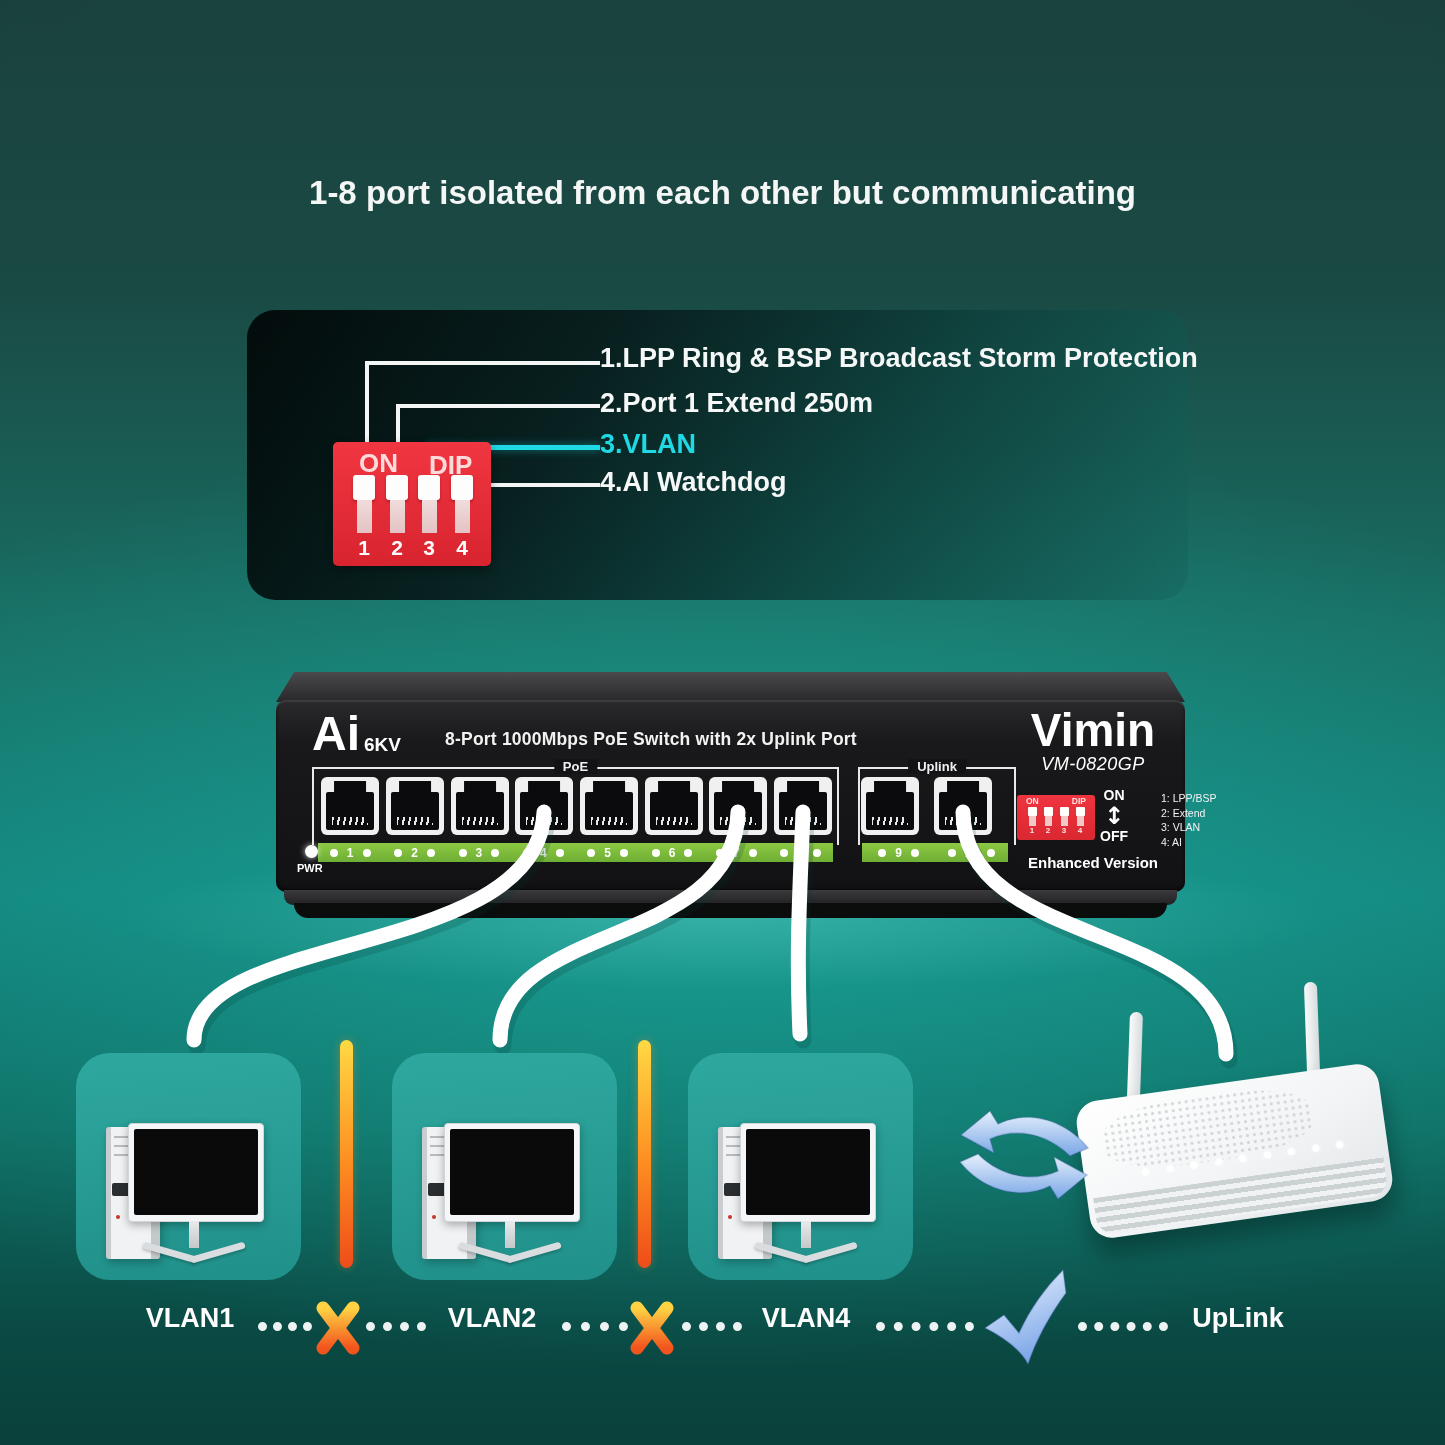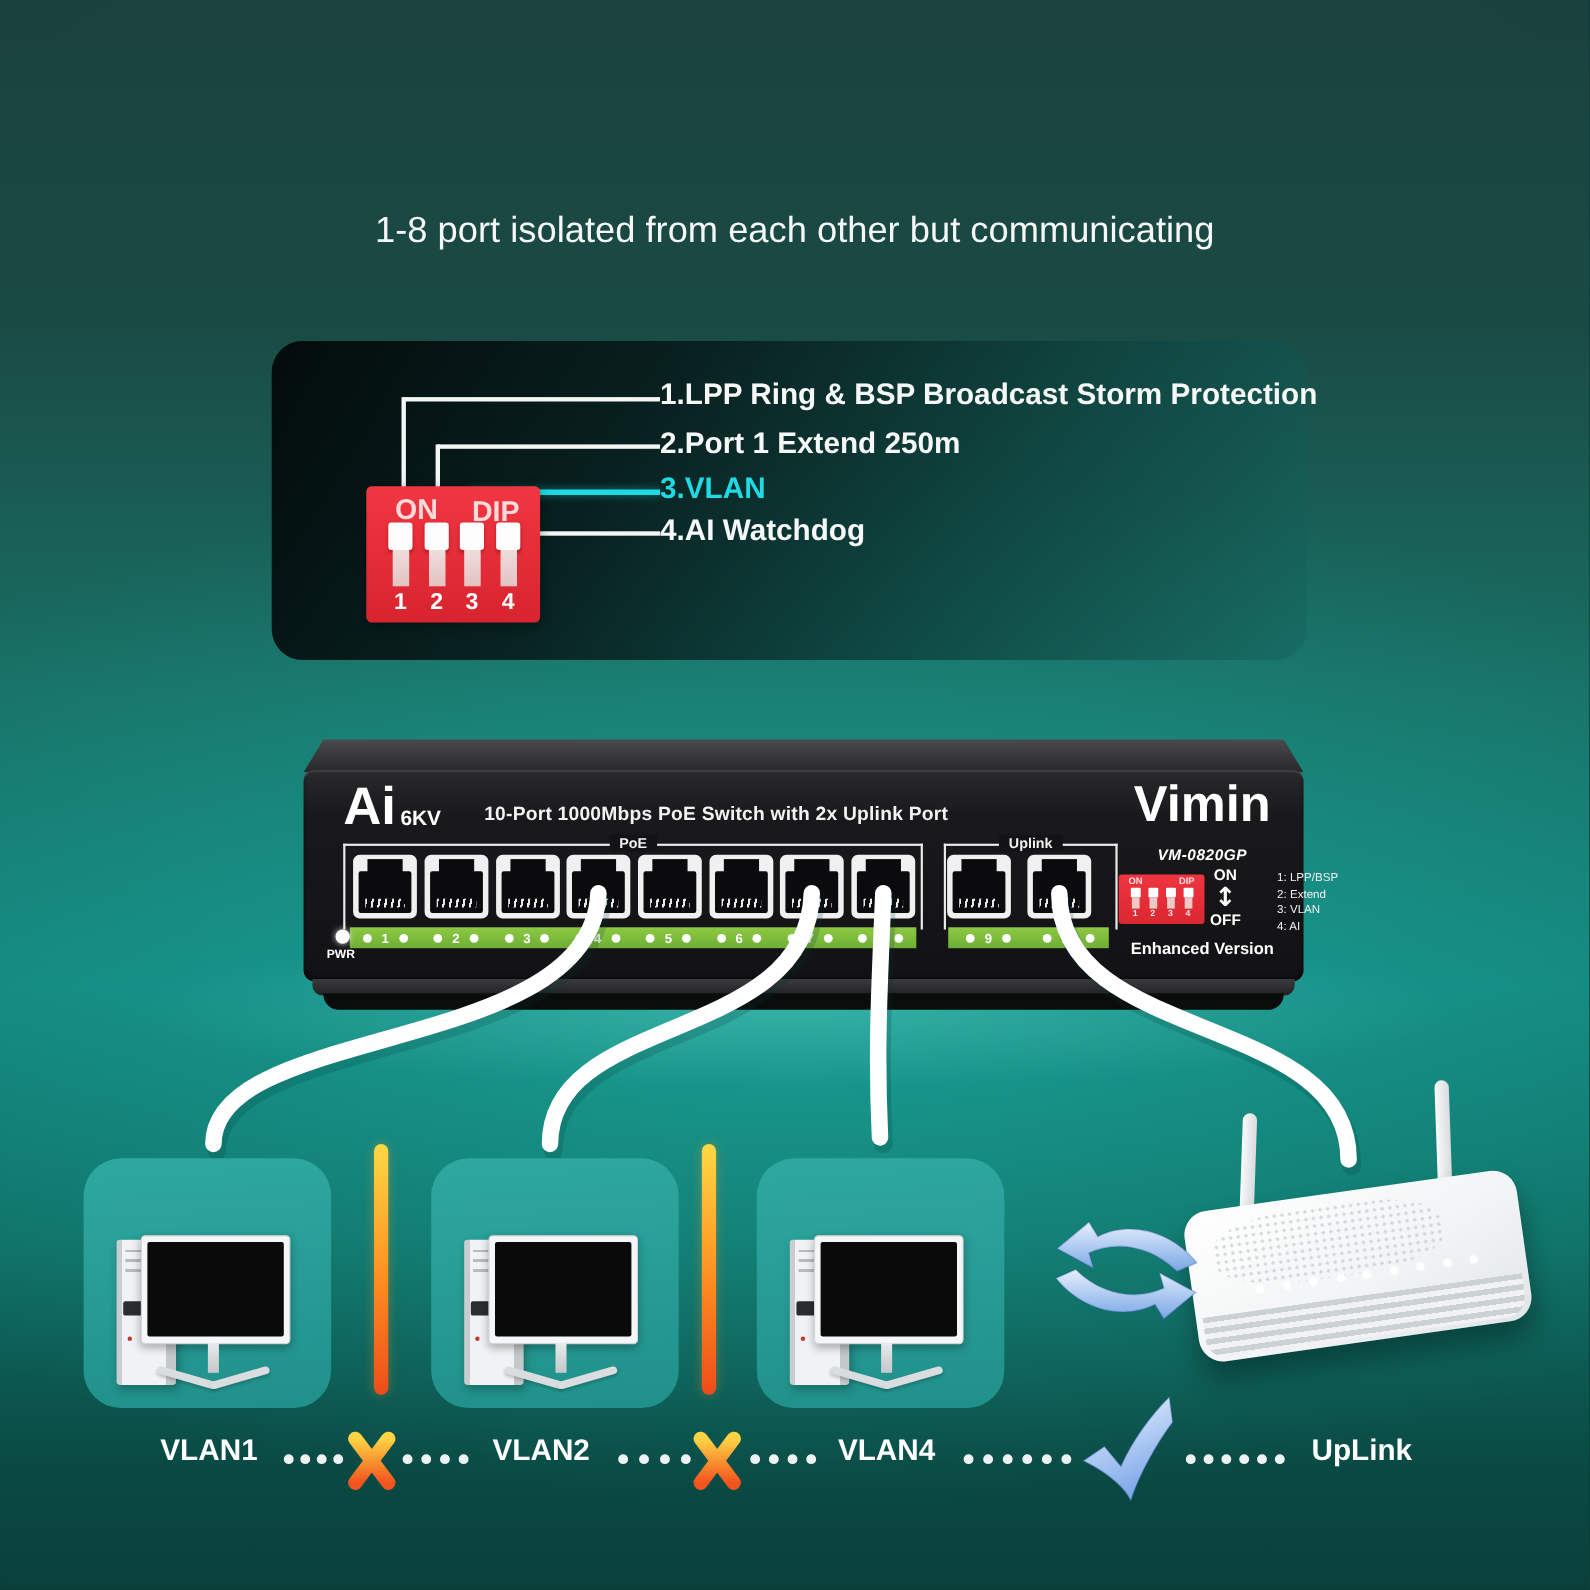--- a/index.html
+++ b/index.html
@@ -7,21 +7,21 @@
     font-family:"Liberation Sans",sans-serif;
     background:
       radial-gradient(ellipse 60% 7% at 50% 63.5%, rgba(150,240,230,.22), transparent 70%),
       radial-gradient(ellipse 95% 42% at 50% 62%, rgba(34,190,178,.48), transparent 78%),
       radial-gradient(ellipse 140% 120% at 50% 52%, transparent 52%, rgba(0,12,12,.38) 100%),
       linear-gradient(180deg,#1a423e 0%,#1a4a44 20%,#187065 44%,#12837a 62%,#0f6e64 78%,#0a4a44 92%,#0a403b 100%);}
   .abs{position:absolute;}
 
   
   .title{left:0;right:0;top:102px;text-align:center;font-size:56px;font-weight:bold;color:#fdfdfd;letter-spacing:.5px;}
-  .subtitle{left:0;right:0;top:186px;text-align:center;font-size:33px;line-height:46px;color:#f4f7f6;font-weight:400;}
+  .subtitle{left:0;right:0;top:170px;text-align:center;font-size:33px;line-height:46px;color:#f4f7f6;font-weight:700;}
 
   
   .panel{left:247px;top:310px;width:941px;height:290px;border-radius:28px;
     background:linear-gradient(118deg,rgba(2,9,9,.96) 0%,rgba(6,26,26,.9) 34%,rgba(13,64,60,.78) 68%,rgba(22,104,96,.6) 100%);}
   .dipbox{left:333px;top:442px;width:158px;height:124px;border-radius:5px;
     background:linear-gradient(180deg,#f03641,#d8242f);box-shadow:0 3px 10px rgba(0,0,0,.35);}
   .dipbox .onlbl{position:absolute;left:26px;top:6px;font-size:26px;font-weight:bold;color:rgba(255,255,255,.82);}
   .dipbox .diplbl{position:absolute;left:96px;top:8px;font-size:26px;font-weight:bold;color:rgba(255,255,255,.82);}
   .dswitch{position:absolute;top:33px;width:22px;height:60px;}
   .dswitch .handle{width:22px;height:25px;background:#fdfdfd;border-radius:3px;box-shadow:0 2px 3px rgba(120,0,0,.4);}
@@ -55,21 +55,21 @@
   .jack .pins{position:absolute;left:11px;right:11px;bottom:10px;height:8px;
     background:repeating-linear-gradient(100deg,#e8e8e8 0 2px,transparent 2px 6px);}
   .strip{position:absolute;top:171px;height:19px;display:flex;background:linear-gradient(180deg,#8cc943,#6fae35);}
   .cell{flex:1;display:flex;align-items:center;justify-content:center;gap:9px;}
   .dot8{width:8px;height:8px;border-radius:50%;background:#fff;}
   .cell .pn{font-size:12px;font-weight:bold;color:#fff;line-height:12px;}
   .pwrled{position:absolute;left:29px;top:173px;width:13px;height:13px;border-radius:50%;background:#fff;box-shadow:0 0 6px rgba(255,255,255,.8);}
   .pwrtxt{position:absolute;left:21px;top:190px;font-size:11px;font-weight:bold;color:#fff;}
   .brandR{position:absolute;left:732px;top:36px;width:170px;text-align:center;color:#fff;}
   .brandR .vimin{font-size:46px;font-weight:bold;line-height:44px;}
-  .brandR .model{font-size:14px;font-weight:bold;font-style:italic;margin-top:17px;letter-spacing:.5px;}
+  .brandR .model{font-size:18px;font-weight:normal;font-style:italic;margin-top:2px;letter-spacing:.5px;}
   .mdip{position:absolute;left:741px;top:123px;width:78px;height:45px;border-radius:3px;
     background:linear-gradient(180deg,#ef3540,#da2730);}
   .mdip .hdr{display:flex;justify-content:space-between;padding:2px 9px 0;font-size:8.5px;font-weight:bold;color:#ffdfdf;line-height:9px;}
   .mdip .row{display:flex;justify-content:space-around;padding:1px 7px 0;}
   .msw{width:9px;height:19px;}
   .msw .mh{height:9px;background:#fff;border-radius:1px;}
   .msw .mt{height:10px;width:7px;margin:0 auto;background:#efc8c8;}
   .mdip .nums{display:flex;justify-content:space-around;padding:0 7px;font-size:8px;font-weight:bold;color:#ffe9e9;line-height:9px;}
   .onoff{position:absolute;left:820px;top:116px;width:36px;text-align:center;color:#fff;}
   .onoff .oo{font-size:14px;font-weight:bold;line-height:15px;}
@@ -168,21 +168,21 @@
     <div class="abs sw">
       <div class="sw-top"></div>
       <div class="sw-face"></div>
       <div class="sw-lip"></div>
       <div class="sw-base"></div>
 
       <div class="brandL">
         <span class="ai">Ai</span>
         <span class="kv">6KV</span>
       </div>
-      <div class="swtitle">10-Port 1000Mbps PoE Switch with 2x Uplink Port</div>
+      <div class="swtitle">8-Port 1000Mbps PoE Switch with 2x Uplink Port</div>
 
       <div class="pframe" style="left:36px;width:523px;">
         <span class="flabel">PoE</span>
       </div>
       <div class="pframe" style="left:582px;width:154px;">
         <span class="flabel">Uplink</span>
       </div>
 
       <div class="jack" style="left:45px;">
           <div class="tab"></div>

